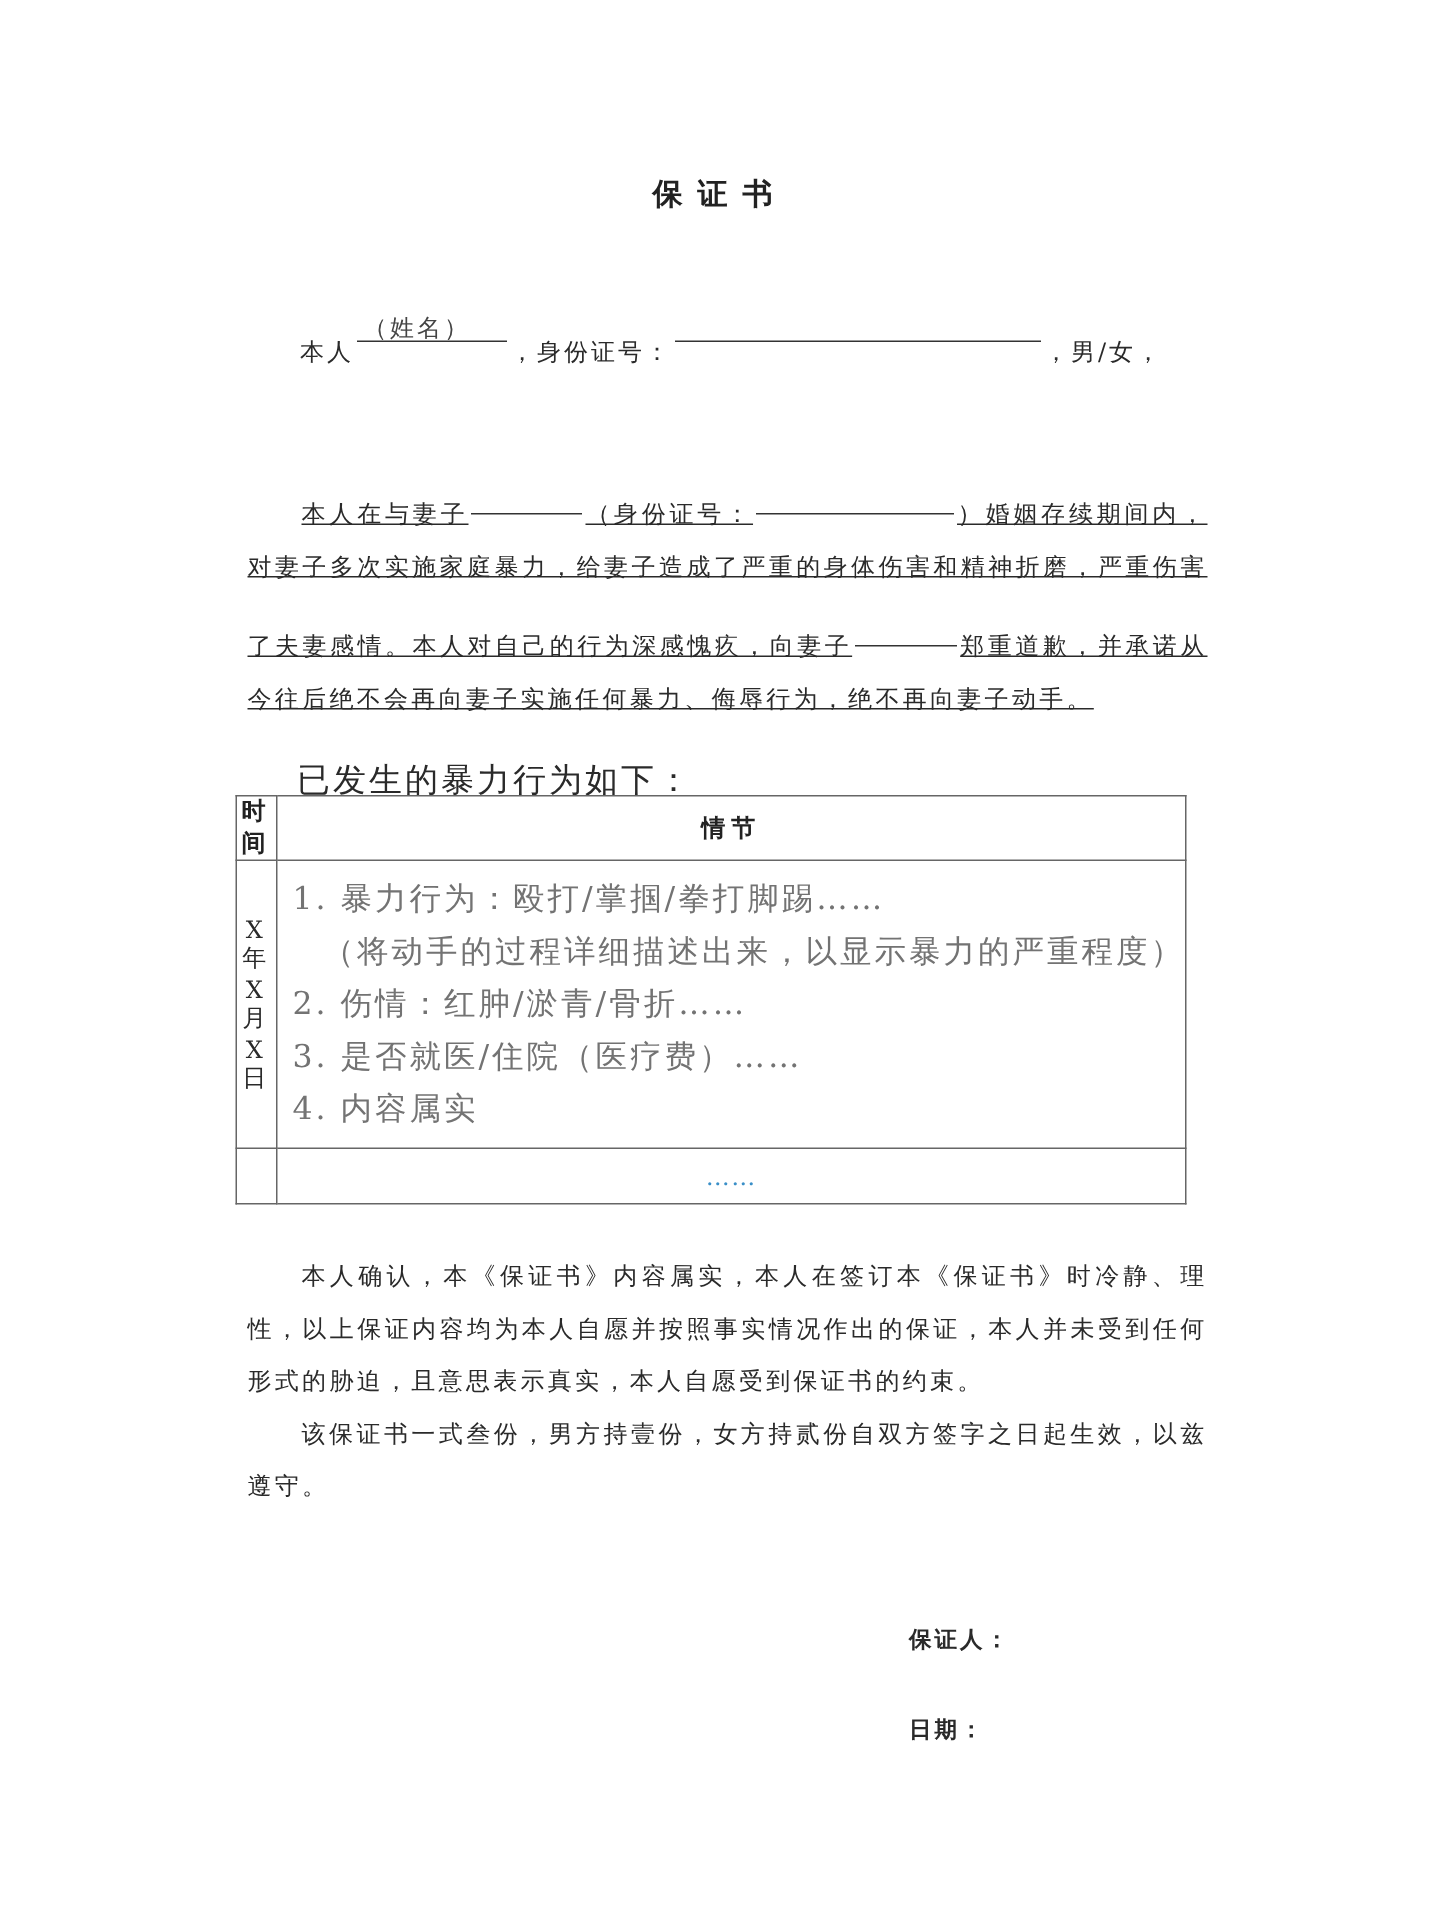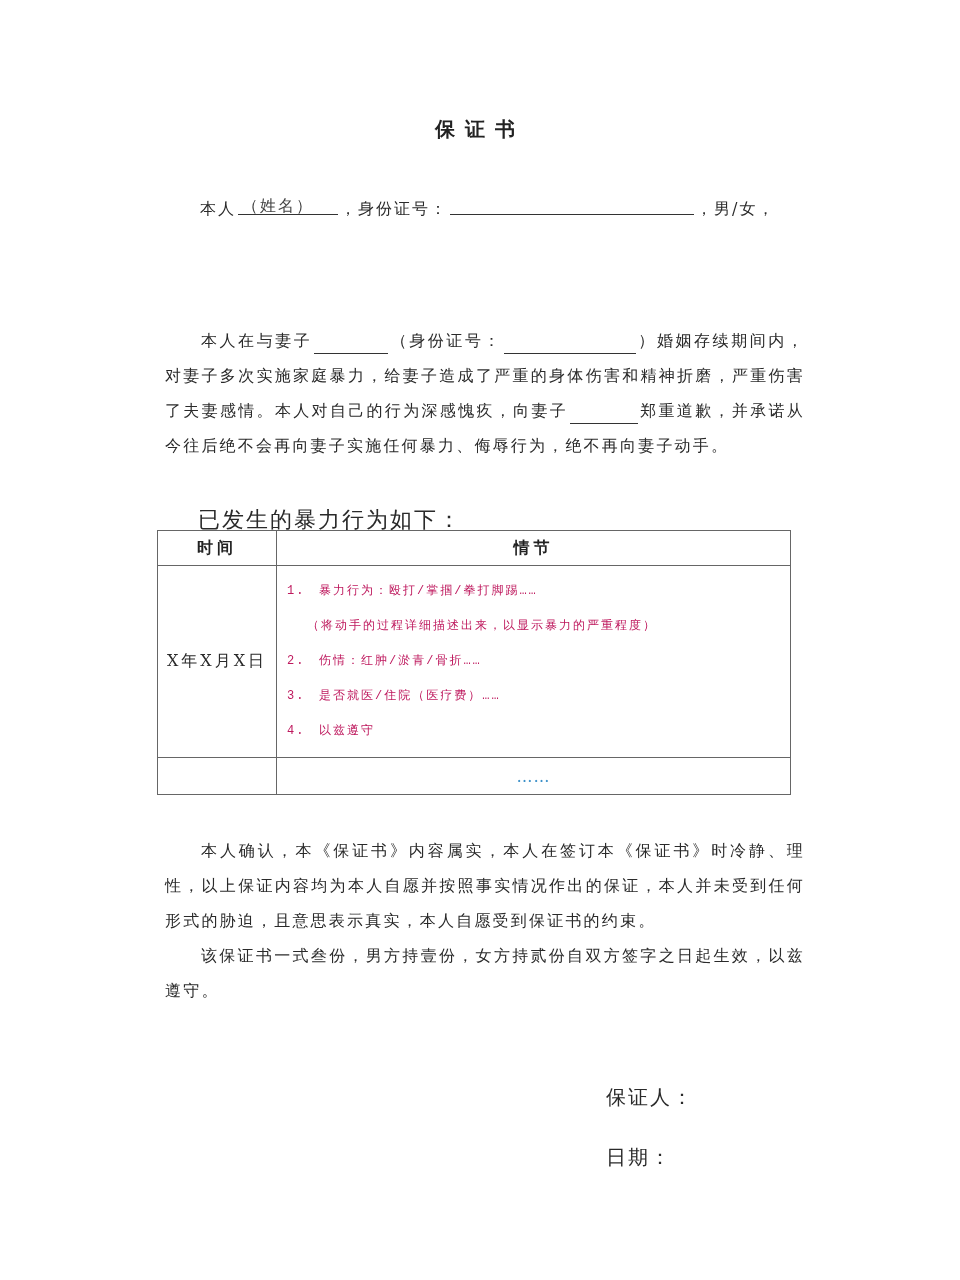--- a/index.html
+++ b/index.html
@@ -12,86 +12,85 @@
     .title {
       position: absolute; top: 116px; left: 0; width: 960px; text-align: center;
       font-size: 20px; font-weight: bold; letter-spacing: 10px; color: #222;
     }
     .line {
       position: absolute; left: 165px; width: 640px; font-size: 16px;
       line-height: 20px; white-space: nowrap; letter-spacing: 2px;
     }
     .blank {
       display: inline-block; border-bottom: 1px solid #333; height: 18px;
-      vertical-align: bottom; margin: 4px 2px;
+      vertical-align: bottom; margin: 17px 2px;
     }
     .blank.name { letter-spacing: 2px; color: #444; padding: 0 4px; }
     .para {
       position: absolute; left: 165px; width: 640px; font-size: 16px;
       line-height: 35px; letter-spacing: 2.2px; text-align: justify;
     }
     .indent { text-indent: 36px; }
     .table-intro { position: absolute; left: 198px; top: 505px; font-size: 22px; letter-spacing: 2px; }
     table.violence {
       position: absolute; left: 157px; top: 530px; width: 634px;
       border-collapse: collapse; font-size: 16px;
     }
     table.violence td, table.violence th {
       border: 1.5px solid #666; padding: 0; text-align: center;
     }
     table.violence th { height: 34px; font-weight: bold; letter-spacing: 4px; color: #222; }
     .col-time { width: 118px; margin-top: 47px; }
     .detail-cell { text-align: left !important; vertical-align: top; padding: 8px 0 8px 10px !important; }
     .detail-item {
-      color: #be185d; font-size: 12px; line-height: 35px; letter-spacing: 2px;
+      color: #737373; font-size: 21px; line-height: 35px; letter-spacing: 2px;
       white-space: nowrap;
-      font-family: Liberation Mono, monospace;
     }
     .detail-item .num { display: inline-block; width: 32px; }
     .detail-sub { padding-left: 20px; }
     .time-cell { letter-spacing: 3px; height: 188px; }
     .ellipsis-row td { height: 36px; }
     .ellipsis { color: #3a8fc8; letter-spacing: 1px; }
     .sign {
-      position: absolute; left: 606px; font-size: 20px; letter-spacing: 2px;
+      position: absolute; left: 606px; font-size: 15px; letter-spacing: 2px; font-weight: bold;
     }
   </style>
 </head>
 <body>
 
 <div class="page">
 
   <div class="title">保证书</div>
 
   <div class="line" style="top:192px; left:200px;">
     <span>本人</span><span class="blank name" style="width:92px;">（姓名）</span><span>，身份证号：</span><span class="blank" style="width:244px;"></span><span>，男/女，</span>
   </div>
 
 
 
-  <div class="para indent" style="top:323px;">
+  <div class="para indent" style="top:307px;text-decoration:underline;">
     <span>本人在与妻子</span><span class="blank" style="width:74px;"></span><span>（身份证号：</span><span class="blank" style="width:132px;"></span><span>）婚姻存续期间内，对妻子多次实施家庭暴力，给妻子造成了严重的身体伤害和精神折磨，严重伤害了夫妻感情。本人对自己的行为深感愧疚，向妻子</span><span class="blank" style="width:68px;"></span><span>郑重道歉，并承诺从今往后绝不会再向妻子实施任何暴力、侮辱行为，绝不再向妻子动手。</span>
   </div>
 
   <div class="table-intro">已发生的暴力行为如下：</div>
 
   <table class="violence">
     <tbody>
         <tr>
       <th class="col-time">时间</th>
       <th>情节</th>
     </tr>
     <tr>
       <td class="time-cell">X年X月X日</td>
       <td class="detail-cell">
         <div class="detail-item"><span class="num">1.</span><span>暴力行为：殴打/掌掴/拳打脚踢……</span></div>
         <div class="detail-item detail-sub"><span>（将动手的过程详细描述出来，以显示暴力的严重程度）</span></div>
         <div class="detail-item"><span class="num">2.</span><span>伤情：红肿/淤青/骨折……</span></div>
         <div class="detail-item"><span class="num">3.</span><span>是否就医/住院（医疗费）……</span></div>
-        <div class="detail-item"><span class="num">4.</span><span>以兹遵守</span></div>
+        <div class="detail-item"><span class="num">4.</span><span>内容属实</span></div>
       </td>
     </tr>
     <tr class="ellipsis-row">
       <td></td>
       <td class="ellipsis">……</td>
     </tr>
   </tbody>
     </table>
 
   <div class="para indent" style="top:938px;">该保证书一式叁份，男方持壹份，女方持贰份自双方签字之日起生效，以兹遵守。</div>

